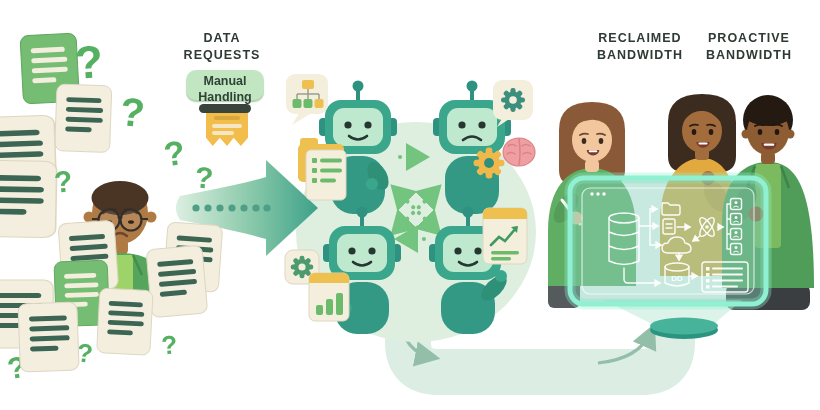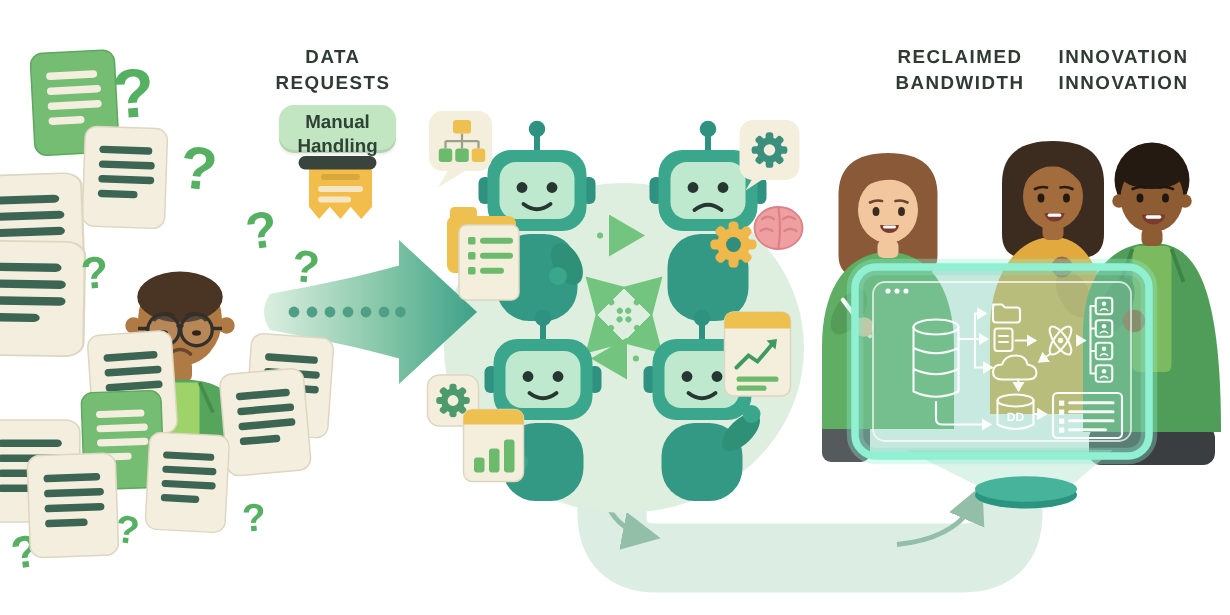--- a/index.html
+++ b/index.html
@@ -360,21 +360,21 @@
   </g>
 
   <g>
     <ellipse cx="684" cy="330" rx="34" ry="9" fill="#2a9480"></ellipse>
     <ellipse cx="684" cy="326" rx="34" ry="8.5" fill="#47b39a"></ellipse>
   </g>
 </svg>
 
 <div class="stage-title" id="title-1">DATA REQUESTS</div>
 <div class="stage-title" id="title-3">RECLAIMED BANDWIDTH</div>
-<div class="stage-title" id="title-4">INNOVATION INNOVATION</div>
+<div class="stage-title" id="title-4">PROACTIVE BANDWIDTH</div>
 
 <div class="receipt">
   <div class="l1"></div>
       <div class="l2"></div>
       <div class="l3"></div>
 </div>
 <div class="slot"></div>
 <div class="badge">
   <div class="badge-text">Manual Handling</div>
 </div>

